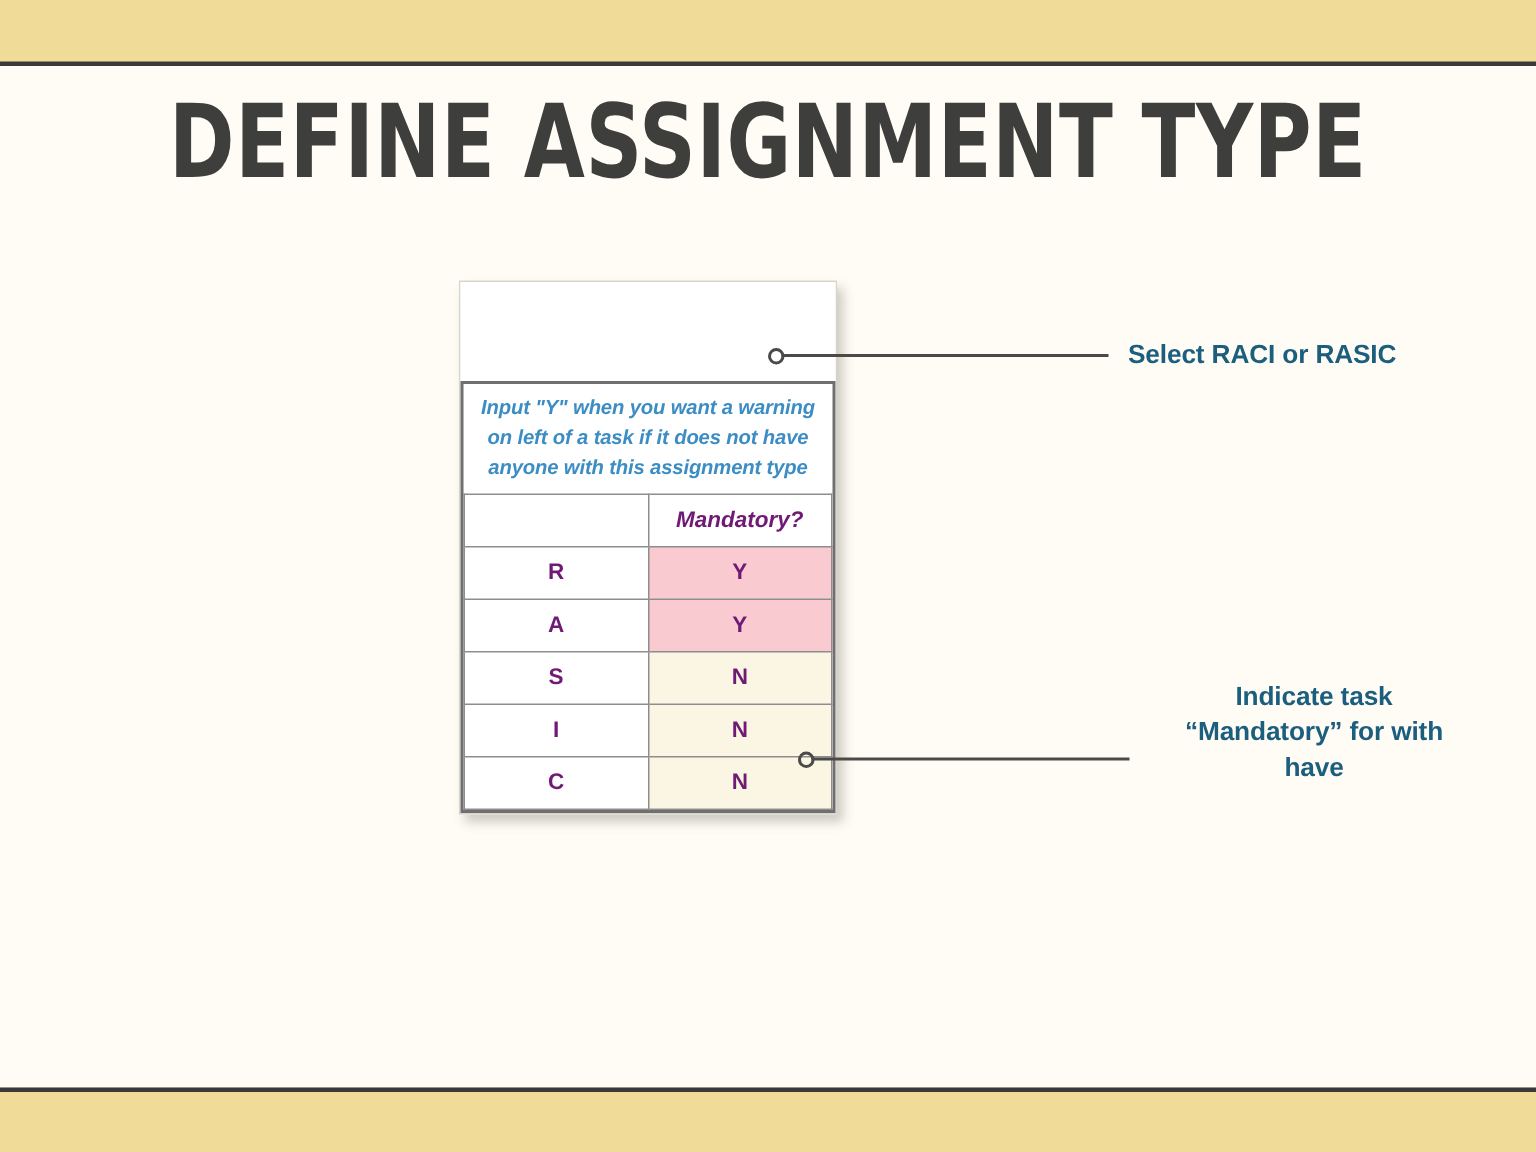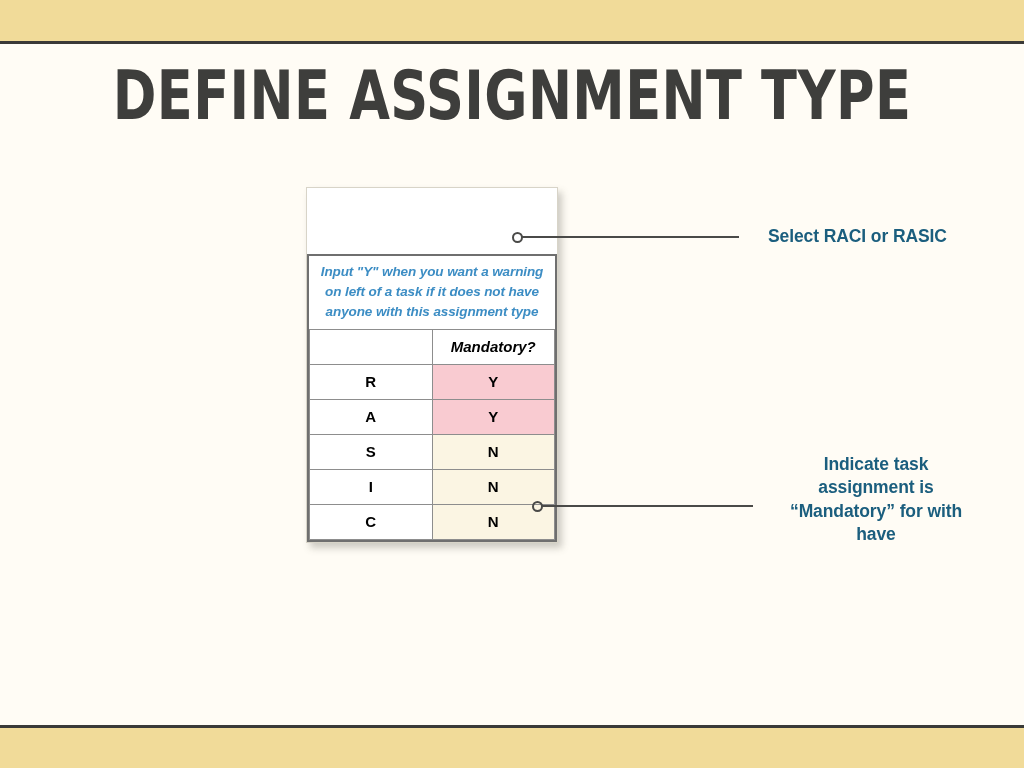--- a/index.html
+++ b/index.html
@@ -111,21 +111,21 @@
     width: 100%;
     table-layout: fixed;
   }
   table.grid td {
     border: 1px solid #8d8d8d;
     height: 34px;
     text-align: center;
     vertical-align: middle;
     font-size: 15px;
     font-weight: bold;
-    color: #000000;
+    color: #701a75;
     padding: 0;
   }
   table.grid td.left-col   { width: 50%; background: #ffffff; }
   table.grid td.right-col  { width: 50%; }
   td.hdr-blank { background: #ffffff; }
   td.hdr-label {
     background: #ffffff;
     color: #3C8DC4;
     font-style: italic;
     font-size: 13.5px;
@@ -140,21 +140,20 @@
     font-size: 17.5px;
     font-weight: bold;
     line-height: 1.33;
     letter-spacing: -0.1px;
   }
   .callout-1 {
     left: 752px;
     top: 225px;
     width: 250px;
     text-align: left;
-    margin-left: 16px;
   }
   .callout-2 {
     left: 760px;
     top: 453px;
     width: 232px;
     text-align: center;
   }
 
   .leader {
     position: absolute;
@@ -225,16 +224,15 @@
 </div>
 
 <div class="leader leader-1"></div>
 <div class="leader-dot dot-1"></div>
 <div class="callout callout-1">Select RACI or RASIC</div>
 
 <div class="leader leader-2"></div>
 <div class="leader-dot dot-2"></div>
 <div class="callout callout-2">
   <div>Indicate task</div>
-  <div>assignment is</div>
   <div>“Mandatory” for with</div>
   <div>have</div>
 </div>
 
 </body></html>

